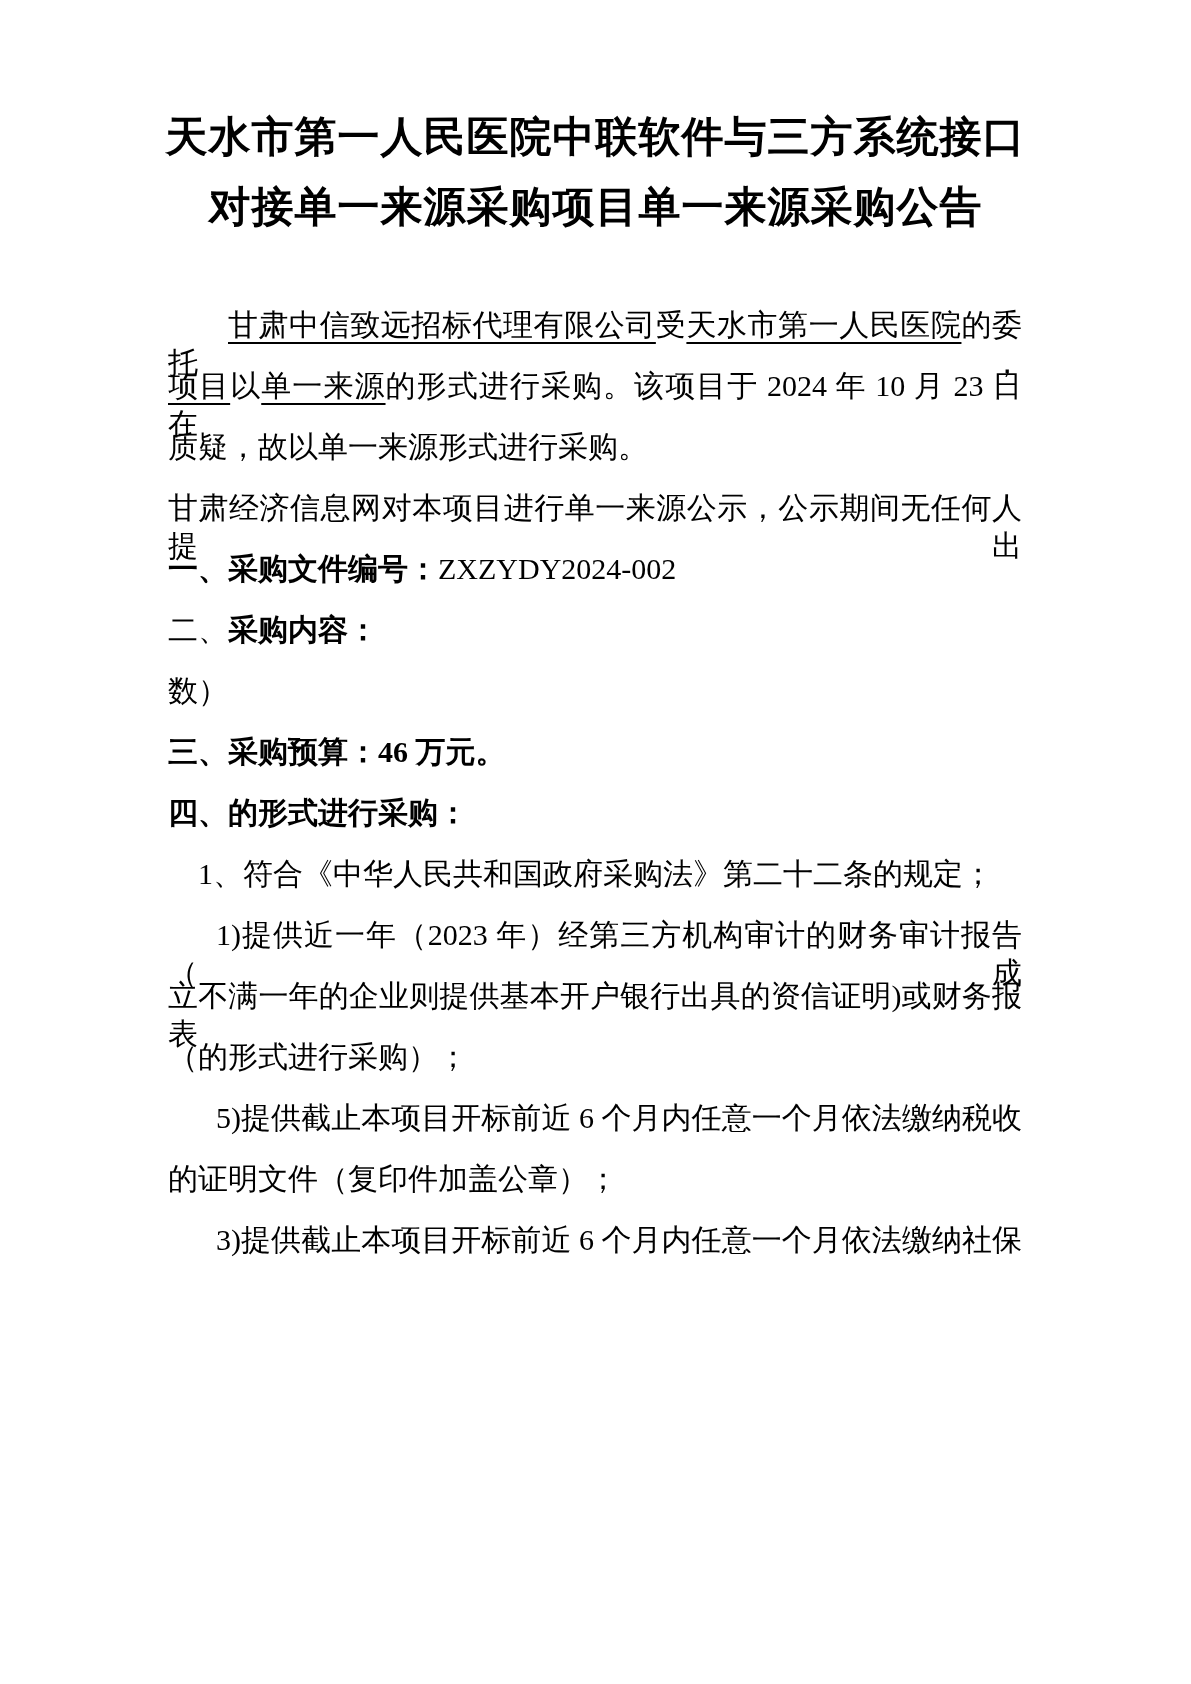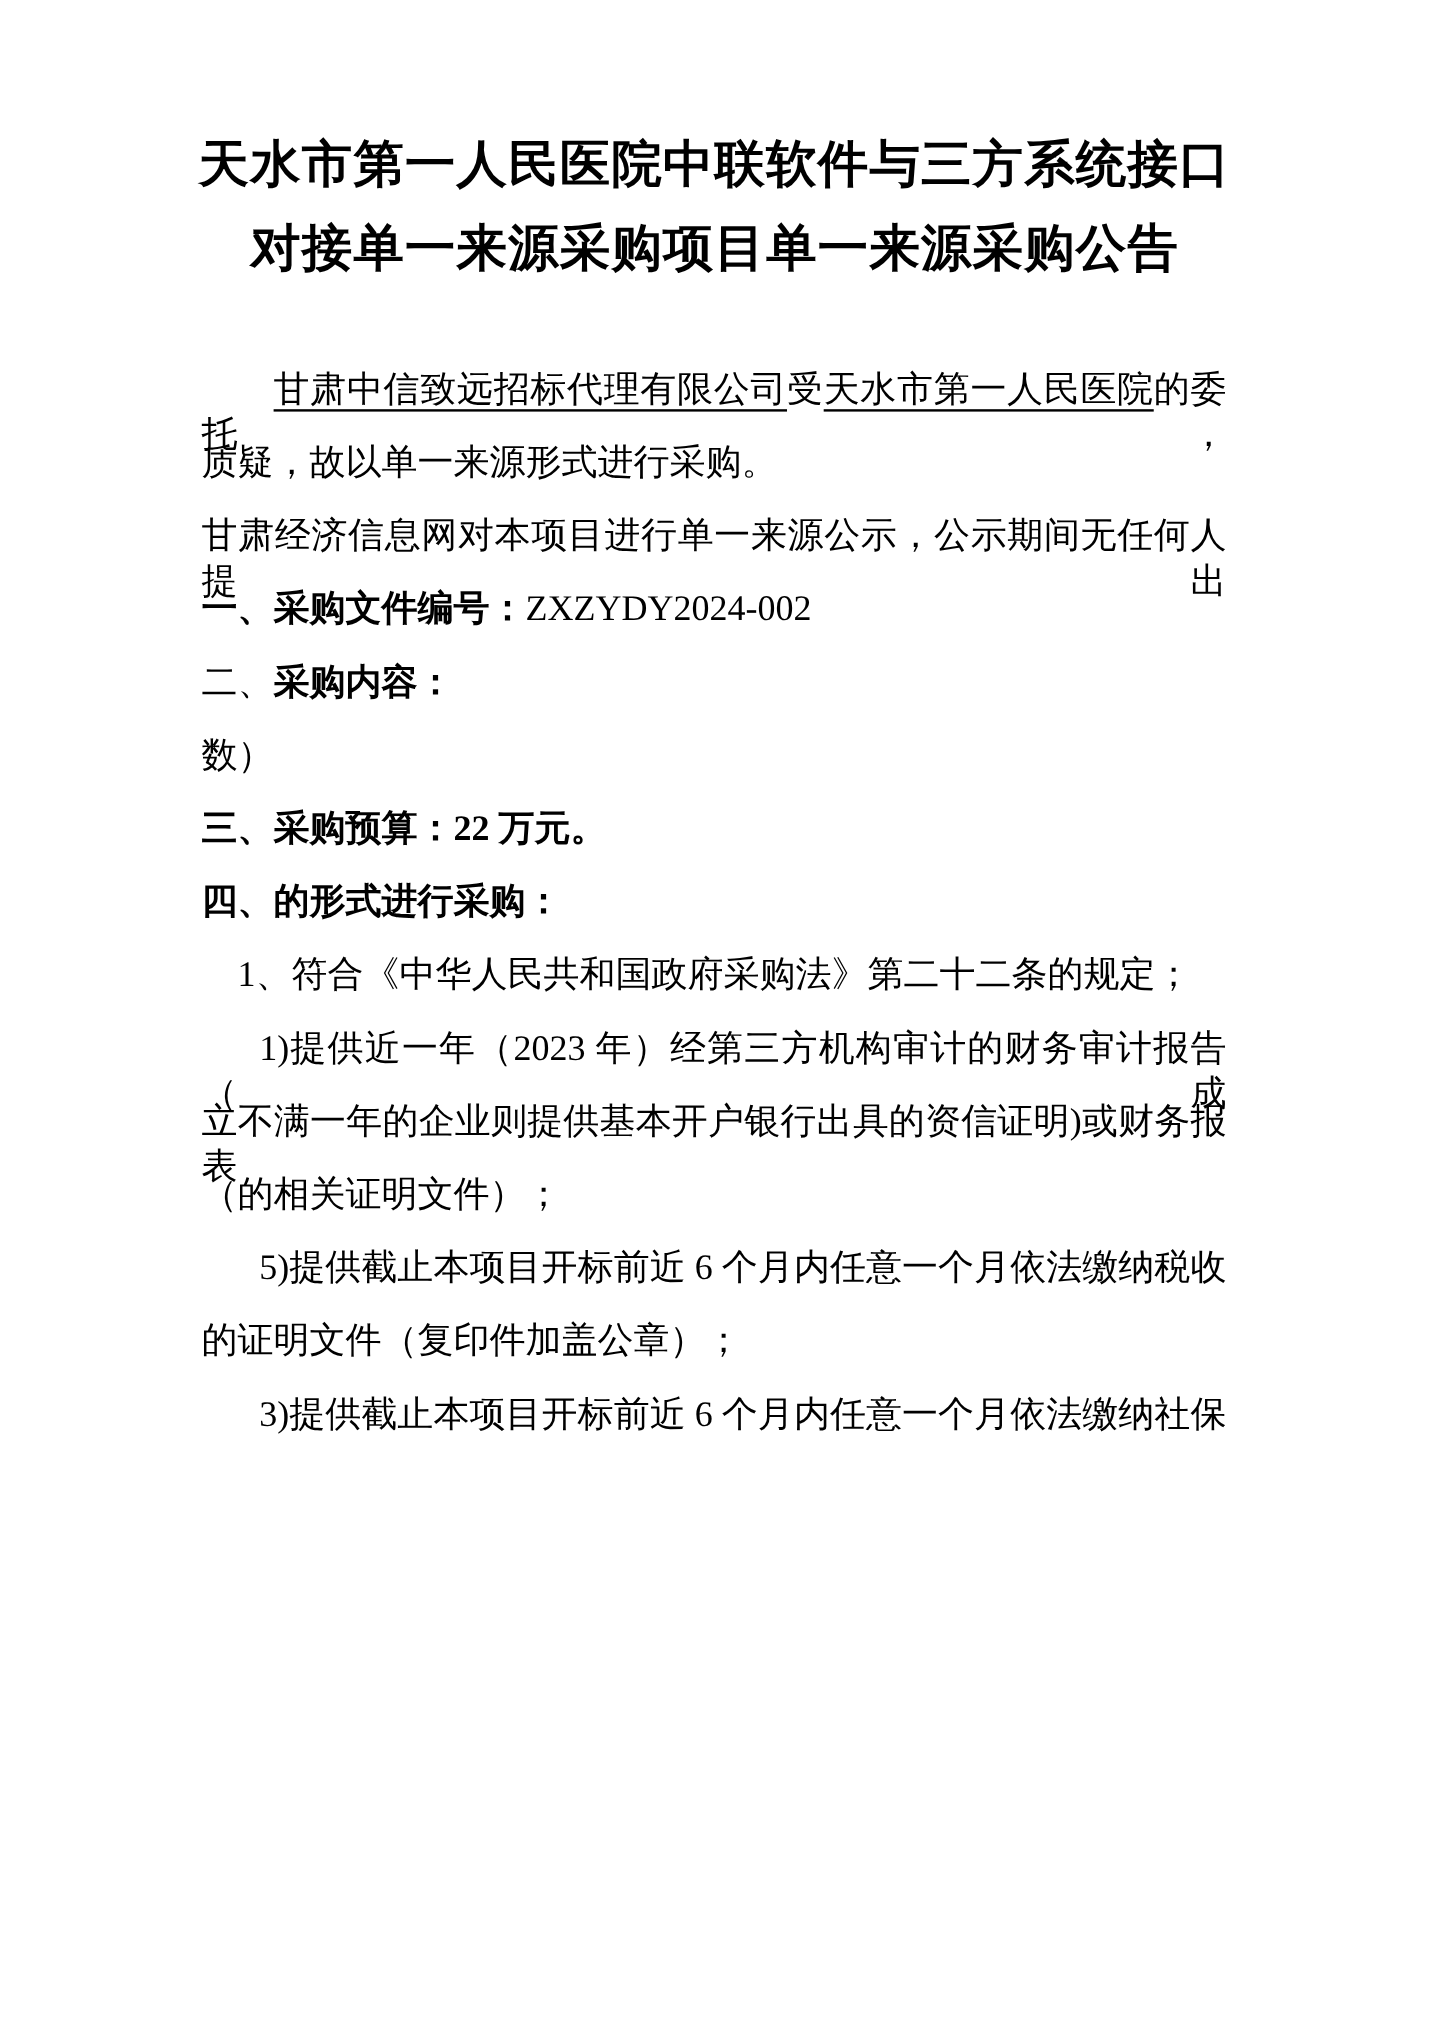--- a/index.html
+++ b/index.html
@@ -48,28 +48,29 @@
 </head>
 <body>
 
 <div id="page">
   <div id="doc-title">
       <div class="title-line">天水市第一人民医院中联软件与三方系统接口</div>
       <div class="title-line">对接单一来源采购项目单一来源采购公告</div>
     </div>
   <div id="doc-content">
       <div class="doc-line just" style="text-indent: 2em;"><span class="seg-u">甘肃中信致远招标代理有限公司</span><span>受</span><span class="seg-u">天水市第一人民医院</span><span>的委托，</span></div>
+      <div class="doc-line just"><span class="seg-u">项目</span><span>以</span><span class="seg-u">单一来源</span><span>的形式进行采购。该项目于 2024 年 10 月 23 日在</span></div>
       <div class="doc-line"><span>质疑，故以单一来源形式进行采购。</span></div>
       <div class="doc-line just"><span>甘肃经济信息网对本项目进行单一来源公示，公示期间无任何人提出</span></div>
       <div class="doc-line"><span class="seg-b">一、采购文件编号：</span><span>ZXZYDY2024-002</span></div>
       <div class="doc-line"><span>二、</span><span class="seg-b">采购内容：</span></div>
       <div class="doc-line"><span>数）</span></div>
-      <div class="doc-line"><span class="seg-b">三、采购预算：22 万元。</span></div>
+      <div class="doc-line"><span class="seg-b">三、采购预算：46 万元。</span></div>
       <div class="doc-line"><span class="seg-b">四、的形式进行采购：</span></div>
       <div class="doc-line" style="text-indent: 1em;"><span>1、符合《中华人民共和国政府采购法》第二十二条的规定；</span></div>
       <div class="doc-line just" style="text-indent: 1.6em;"><span>1)提供近一年（2023 年）经第三方机构审计的财务审计报告（成</span></div>
       <div class="doc-line just"><span>立不满一年的企业则提供基本开户银行出具的资信证明)或财务报表</span></div>
-      <div class="doc-line"><span>（的相关证明文件）；</span></div>
+      <div class="doc-line"><span>（的形式进行采购）；</span></div>
       <div class="doc-line just" style="text-indent: 1.6em;"><span>5)提供截止本项目开标前近 6 个月内任意一个月依法缴纳税收</span></div>
       <div class="doc-line"><span>的证明文件（复印件加盖公章）；</span></div>
       <div class="doc-line just" style="text-indent: 1.6em;"><span>3)提供截止本项目开标前近 6 个月内任意一个月依法缴纳社保</span></div>
     </div>
 </div>
 
 </body></html>

